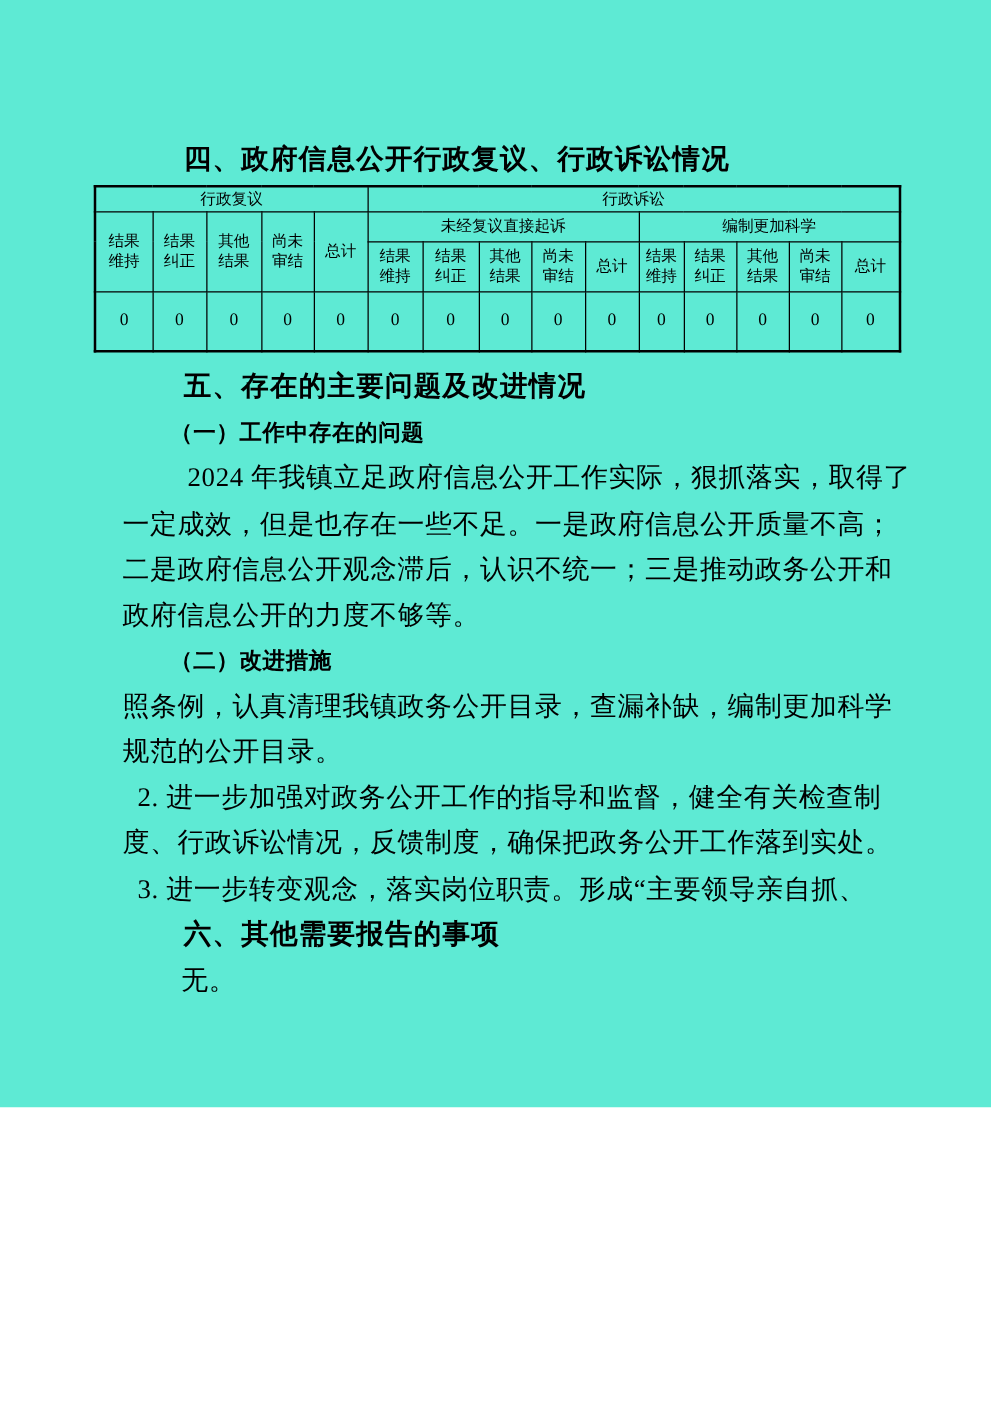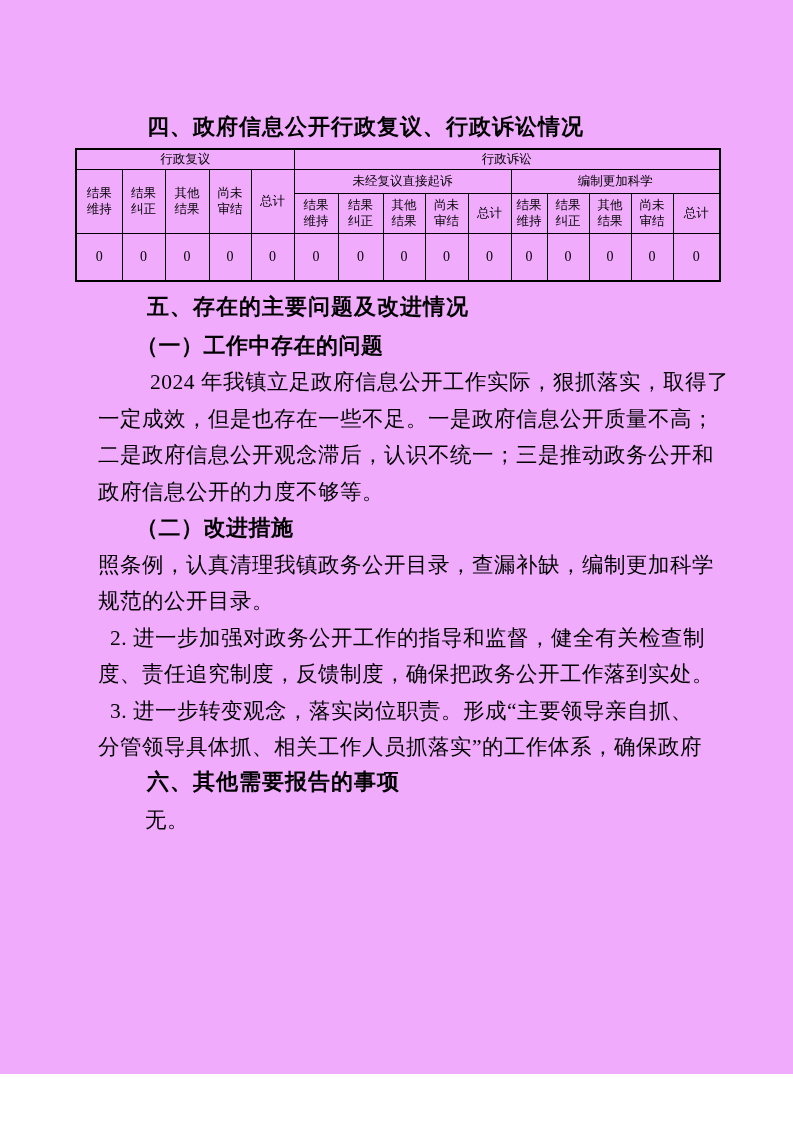--- a/index.html
+++ b/index.html
@@ -1,20 +1,20 @@
 <!DOCTYPE html>
 <html><head>
 <meta charset="utf-8">
 <style>
   html, body { margin: 0; padding: 0; background: #ffffff; }
   .page {
     position: relative;
     width: 793px;
-    height: 1074px;
-    background: #f0abfc;
+    height: 886px;
+    background: #5eead4;
     color: #000000;
     overflow: hidden;
     font-family: "Liberation Serif", "DejaVu Serif", serif;
   }
   .title4 {
     position: absolute;
     left: 98px;
     top: 112px;
     width: 640px;
     margin: 0;
@@ -61,29 +61,29 @@
     position: absolute;
     left: 98px;
     top: 291px;
     width: 624px;
     font-size: 21.5px;
     line-height: 36.5px;
     letter-spacing: 0.5px;
   }
   .line { white-space: nowrap; }
   .hs {
-    font-family: Liberation Mono, monospace;
+    font-family: Liberation Serif, serif;
     font-weight: 700;
     font-size: 22px;
     text-indent: 49px;
     letter-spacing: 1px;
   }
   .hk {
     font-weight: 700;
-    font-size: 22px;
+    font-size: 18px;
     text-indent: 38px;
   }
   .indPara { text-indent: 52px; }
   .indItem { text-indent: 12px; }
   .indNone { text-indent: 0; }
   .indNote { text-indent: 47px; }
 </style>
 </head>
 <body>
 
@@ -171,20 +171,19 @@
     <div class="line hs">五、存在的主要问题及改进情况</div>
     <div class="line hk">（一）工作中存在的问题</div>
     <div class="line indPara">2024 年我镇立足政府信息公开工作实际，狠抓落实，取得了</div>
     <div class="line indNone">一定成效，但是也存在一些不足。一是政府信息公开质量不高；</div>
     <div class="line indNone">二是政府信息公开观念滞后，认识不统一；三是推动政务公开和</div>
     <div class="line indNone">政府信息公开的力度不够等。</div>
     <div class="line hk">（二）改进措施</div>
     <div class="line indNone">照条例，认真清理我镇政务公开目录，查漏补缺，编制更加科学</div>
     <div class="line indNone">规范的公开目录。</div>
     <div class="line indItem">2. 进一步加强对政务公开工作的指导和监督，健全有关检查制</div>
-    <div class="line indNone">度、责任追究制度，反馈制度，确保把政务公开工作落到实处。</div>
+    <div class="line indNone">度、行政诉讼情况，反馈制度，确保把政务公开工作落到实处。</div>
     <div class="line indItem">3. 进一步转变观念，落实岗位职责。形成“主要领导亲自抓、</div>
-    <div class="line indNone">分管领导具体抓、相关工作人员抓落实”的工作体系，确保政府</div>
     <div class="line hs">六、其他需要报告的事项</div>
     <div class="line indNote">无。</div>
   </div>
 
 </div>
 
 </body></html>

